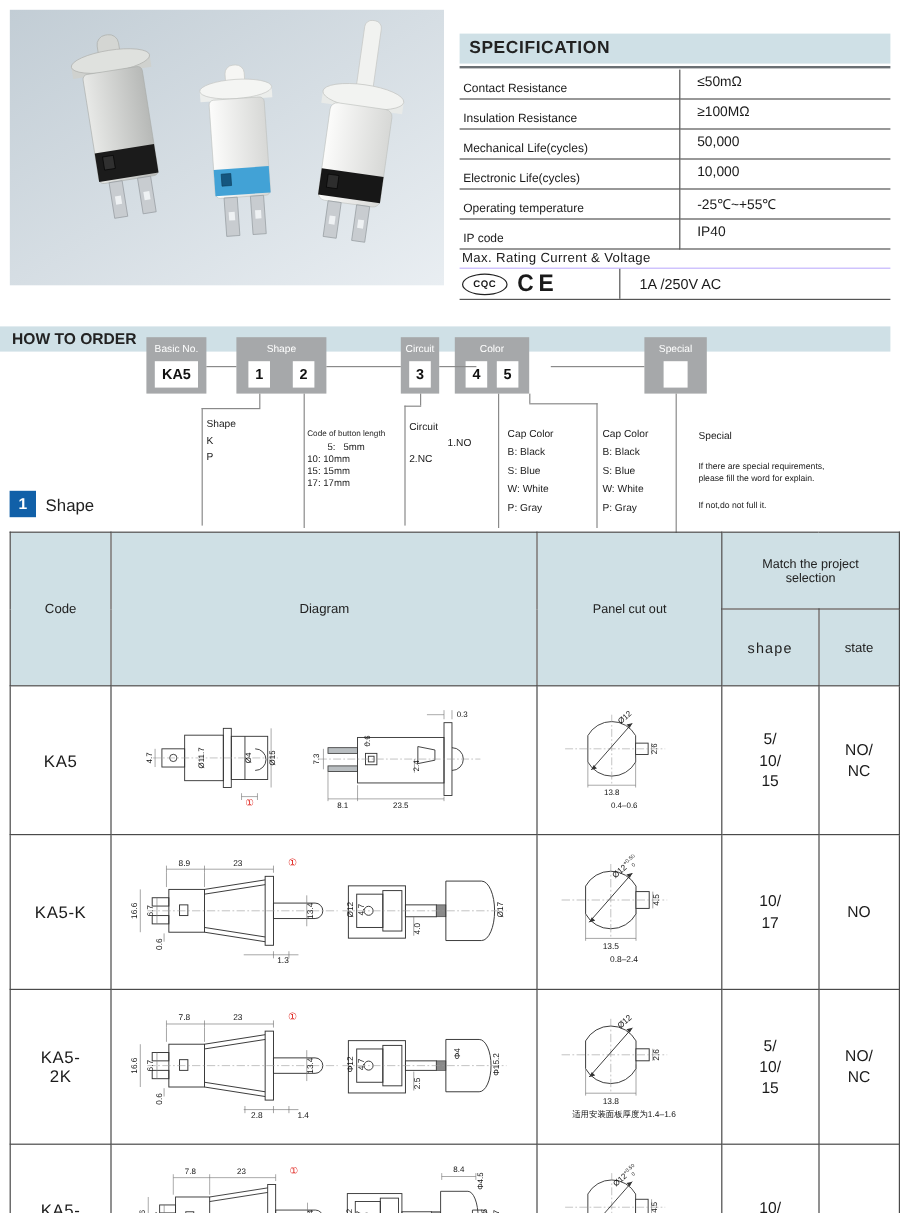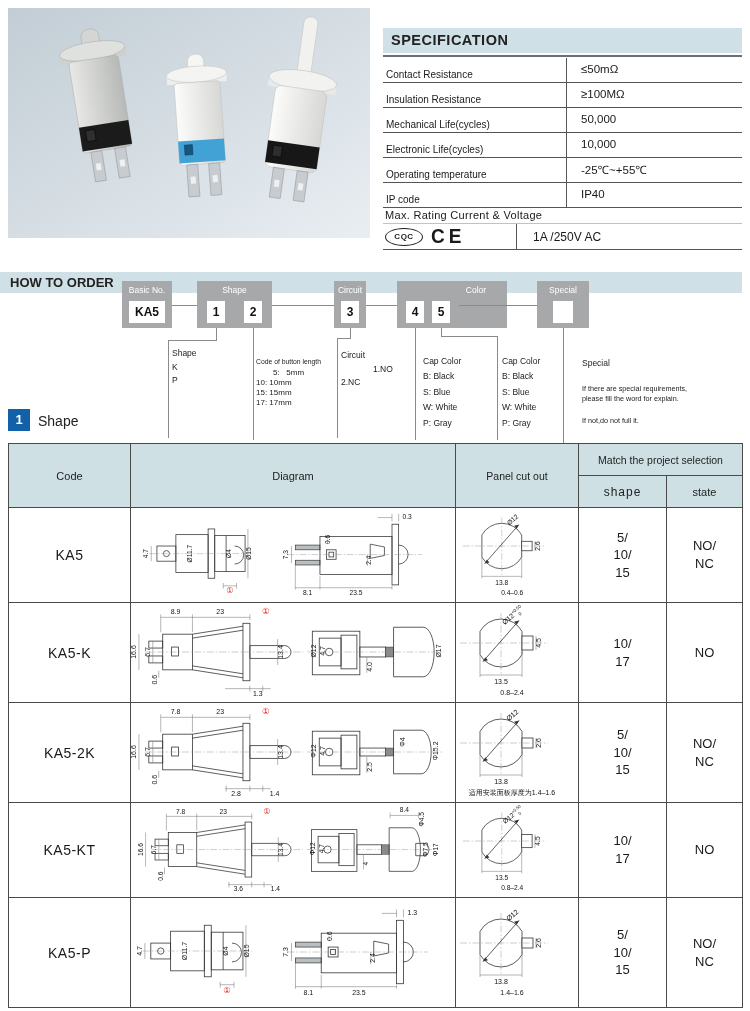--- a/index.html
+++ b/index.html
@@ -38,21 +38,21 @@
   .leg-len .lt{font-size:6.8px;}
   .leg-len .li{font-size:8px;line-height:10px;}
   .leg-cap .li{line-height:15.5px;}
   .leg-sp .ln{font-size:7.2px;line-height:10px;}
   
   .sec-num{position:absolute;left:8px;top:409px;width:22px;height:22px;background:#1160a8;color:#fff;
            font-size:13px;font-weight:bold;text-align:center;line-height:22px;}
   .sec-title{position:absolute;left:38px;top:413px;font-size:14px;color:#222;}
   
   .shape-table{position:absolute;left:8px;top:443px;border-collapse:collapse;table-layout:fixed;}
-  .shape-table th,.shape-table td{border:1px solid #4a4a4a;padding:0;overflow:hidden;}
+  .shape-table th,.shape-table td{border:1px solid #4a4a4a;padding:16px;overflow:hidden;}
   .shape-table th{background:#cfe0e5;font-weight:normal;color:#222;}
   th.h-code{width:121px;font-size:11px;}
   th.h-diag{width:324px;font-size:11px;}
   th.h-panel{width:122px;font-size:10.5px;}
   th.h-match{height:31px;font-size:10.5px;}
   th.h-shape{width:87px;height:31px;font-size:12px;letter-spacing:1px;}
   th.h-state{width:75px;font-size:11px;}
   td.c-code{text-align:center;font-size:14px;letter-spacing:.5px;}
   td.c-sel{text-align:center;font-size:13px;line-height:1.35;white-space:pre-line;}
   td.c-diag svg,td.c-panel svg{display:block;}
@@ -178,21 +178,21 @@
     </div>
     <div class="gbox" style="left:197px;width:75px;">
       <div class="glabel">Shape</div>
       <div class="wbox" style="left:10px;width:18px;">1</div>
       <div class="wbox" style="left:47px;width:18px;">2</div>
     </div>
     <div class="gbox" style="left:334px;width:32px;">
       <div class="glabel">Circuit</div>
       <div class="wbox" style="left:7px;width:18px;">3</div>
     </div>
-    <div class="gbox" style="left:397px;width:62px;padding-left:48px;">
+    <div class="gbox" style="left:379px;width:62px;">
       <div class="glabel">Color</div>
       <div class="wbox" style="left:9px;width:18px;">4</div>
       <div class="wbox" style="left:35px;width:18px;">5</div>
     </div>
     <div class="gbox" style="left:537px;width:52px;">
       <div class="glabel">Special</div>
       <div class="wbox" style="left:16px;width:20px;"></div>
     </div>
 
     <div class="oline" style="left:172px;top:27px;width:25px;height:1px;"></div>

